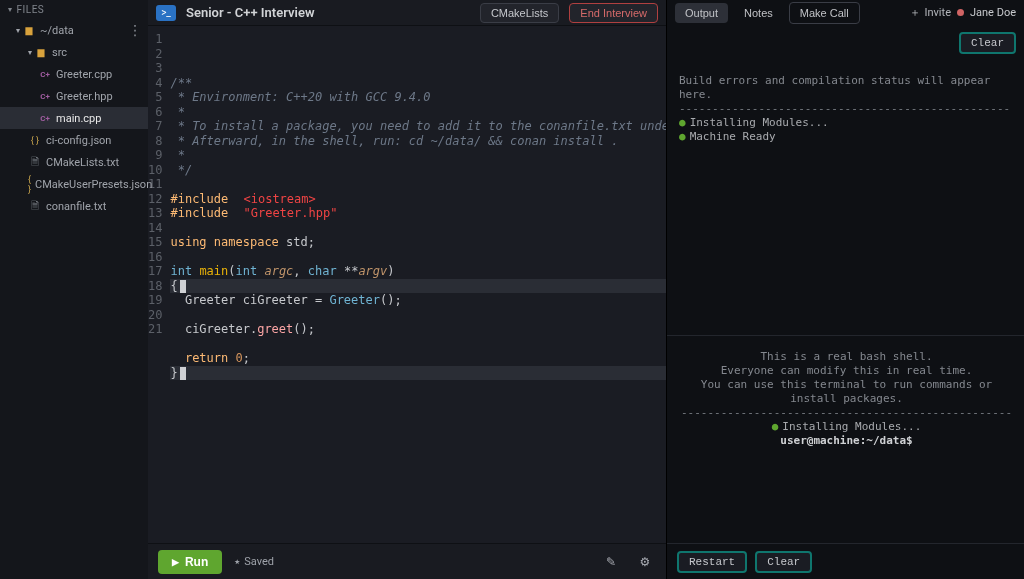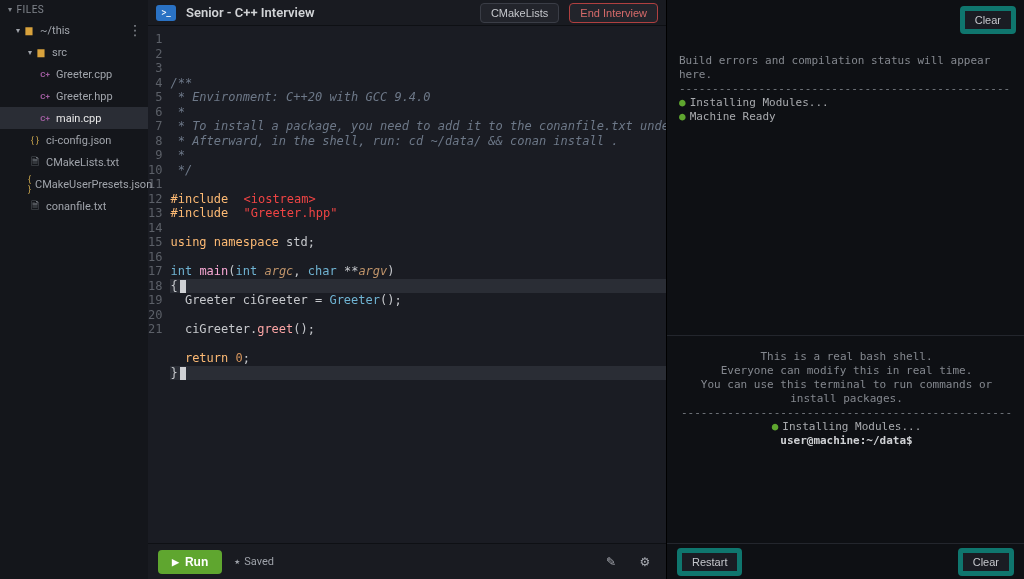--- a/index.html
+++ b/index.html
@@ -35,21 +35,21 @@
   
   .editor { flex:1; display:flex; font-family:Menlo,Consolas,monospace; font-size:12px; line-height:14.5px; background:#1a1c23; overflow:hidden; }
   .gutter { width:30px; text-align:right; color:#5c6068; padding:6px 6px 0 0; user-select:none; }
   .gutter div { height:14.5px; }
   .code { flex:1; padding:6px 0 0 2px; color:#c6c8cc; white-space:pre; position:relative; }
   .code div { height:14.5px; }
   .c-comment{ color:#6d7888; font-style:italic; }
   .c-keyword{ color:#fdba74; }
   .c-type   { color:#6fb3d2; }
   .c-string { color:#ef4444;margin-left:8px; }
-  .c-func   { color:#f9a8d4; }
+  .c-func   { color:#eab308; }
   .c-arg    { color:#c0946a; font-style:italic; }
   .c-num    { color:#d5945c; }
   .c-call   { color:#fca5a5; }
   .hl-line  { background:#2a2d35; display:inline-block; width:100%; }
   .caret    { display:inline-block; width:6px; height:13px; background:#cfd1d4; vertical-align:bottom; margin-left:2px; }
 
   
   .footer-bar { height:36px; background:#191b21; border-top:1px solid #0e1014; display:flex; align-items:center; padding:0 10px; gap:12px; }
   .run-btn { background:#5fa62f; color:#fff; border:none; border-radius:4px; padding:5px 14px; font-size:12px; font-weight:600; display:flex; align-items:center; gap:6px; cursor:pointer; }
   .run-btn .tri { font-size:9px; }
@@ -60,50 +60,50 @@
 
   
   .right { width:358px; background:#0e1014; display:flex; flex-direction:column; border-left:1px solid #000; }
   .right-top { height:26px; display:flex; align-items:center; padding:0 8px; gap:6px; border-bottom:1px solid #0e1014; }
   .tab-btn { background:transparent; border:none; color:#c0c2c6; font-size:11px; padding:4px 10px; border-radius:4px; cursor:pointer; }
   .tab-btn.active-tab { background:#2d3038; }
   .tab-btn.makecall { border:1px solid #3a3d46; }
   .invite { color:#b2b5ba; font-size:11px; display:flex; align-items:center; gap:4px; cursor:pointer; }
   .presence-dot { width:7px; height:7px; border-radius:50%; background:#d06464; display:inline-block; }
   .username { color:#c7c9cd; font-size:11px; }
-  .clear-btn { border:5px solid #0f766e; background:#1a1c23; color:#c5c7cc; border-radius:4px; padding:3px 10px; font-size:11px; cursor:pointer; }
+  .clear-btn { border:2px solid #0f766e; background:#1a1c23; color:#c5c7cc; border-radius:4px; padding:3px 10px; font-size:11px; cursor:pointer;font-family:Liberation Mono, monospace; }
   .clear-row { display:flex; justify-content:flex-end; padding:6px 8px; }
 
   .output-pane, .terminal-pane { font-family:Menlo,Consolas,monospace; font-size:11px; line-height:14px; color:#a8aaae; padding:0 10px 6px 12px; white-space:pre-wrap; }
   .output-pane { flex:0 0 auto; }
   .output-wrap { flex:1; min-height:0; overflow:hidden; border-bottom:1px solid #23262d; }
   .status-line .bullet-ok::before { content:"\25CF"; color:#5fa62f; margin-right:4px; }
   .dash-row { color:#7a7e85; }
 
   .terminal-wrap { flex:0 0 42%; display:flex; flex-direction:column; }
-  .right-footer { height:36px; display:flex; align-items:center; justify-content:space-between; gap:8px; padding:0 10px; border-top:1px solid #23262d; }
+  .right-footer { height:36px; display:flex; align-items:center; justify-content:flex-start; gap:8px; padding:0 10px; border-top:1px solid #23262d; }
   .muted { color:#84888f; }
   .prompt-host { color:#cfd1d4; font-weight:bold; }
 </style>
 </head>
 <body>
 
 <div class="app">
   <div class="main-row">
 
     <div class="sidebar">
       <div class="sidebar-header">
         <span class="chev">▾</span>
         <span>FILES</span>
       </div>
 
       <div class="tree-row indent1" style="position:relative;">
         <span class="chev" style="font-size:8px;margin-right:2px;">▾</span>
         <span class="icon folder-i">▆</span>
-        <span>~/this</span>
+        <span>~/data</span>
         <span class="dots-btn">⋮</span>
       </div>
 
       <div class="tree-row indent2">
         <span class="chev" style="font-size:8px;margin-right:2px;">▾</span>
         <span class="icon folder-i">▆</span>
         <span>src</span>
       </div>
 
       <div id="src-files">
@@ -189,20 +189,32 @@
           <span>Saved</span>
         </div>
         <div class="spacer"></div>
         <div class="icon-btn">✎</div>
         <div class="icon-btn">⚙</div>
       </div>
     </div>
 
     <div class="right">
 
+      <div class="right-top">
+        <button class="tab-btn active-tab">Output</button>
+        <button class="tab-btn">Notes</button>
+        <button class="tab-btn makecall">Make Call</button>
+        <div class="spacer"></div>
+        <div class="invite">
+          <span>＋</span>
+          <span>Invite</span>
+        </div>
+        <span class="presence-dot"></span>
+        <span class="username">Jane Doe</span>
+      </div>
 
       <div class="clear-row">
         <button class="clear-btn">Clear</button>
       </div>
 
       <div class="output-wrap">
         <div class="output-pane">
 <span class="muted">Build errors and compilation status will appear here.</span>
 <span class="dash-row">--------------------------------------------------</span>
 <span class="status-line"><span class="bullet-ok"></span><span>Installing Modules...</span></span>

